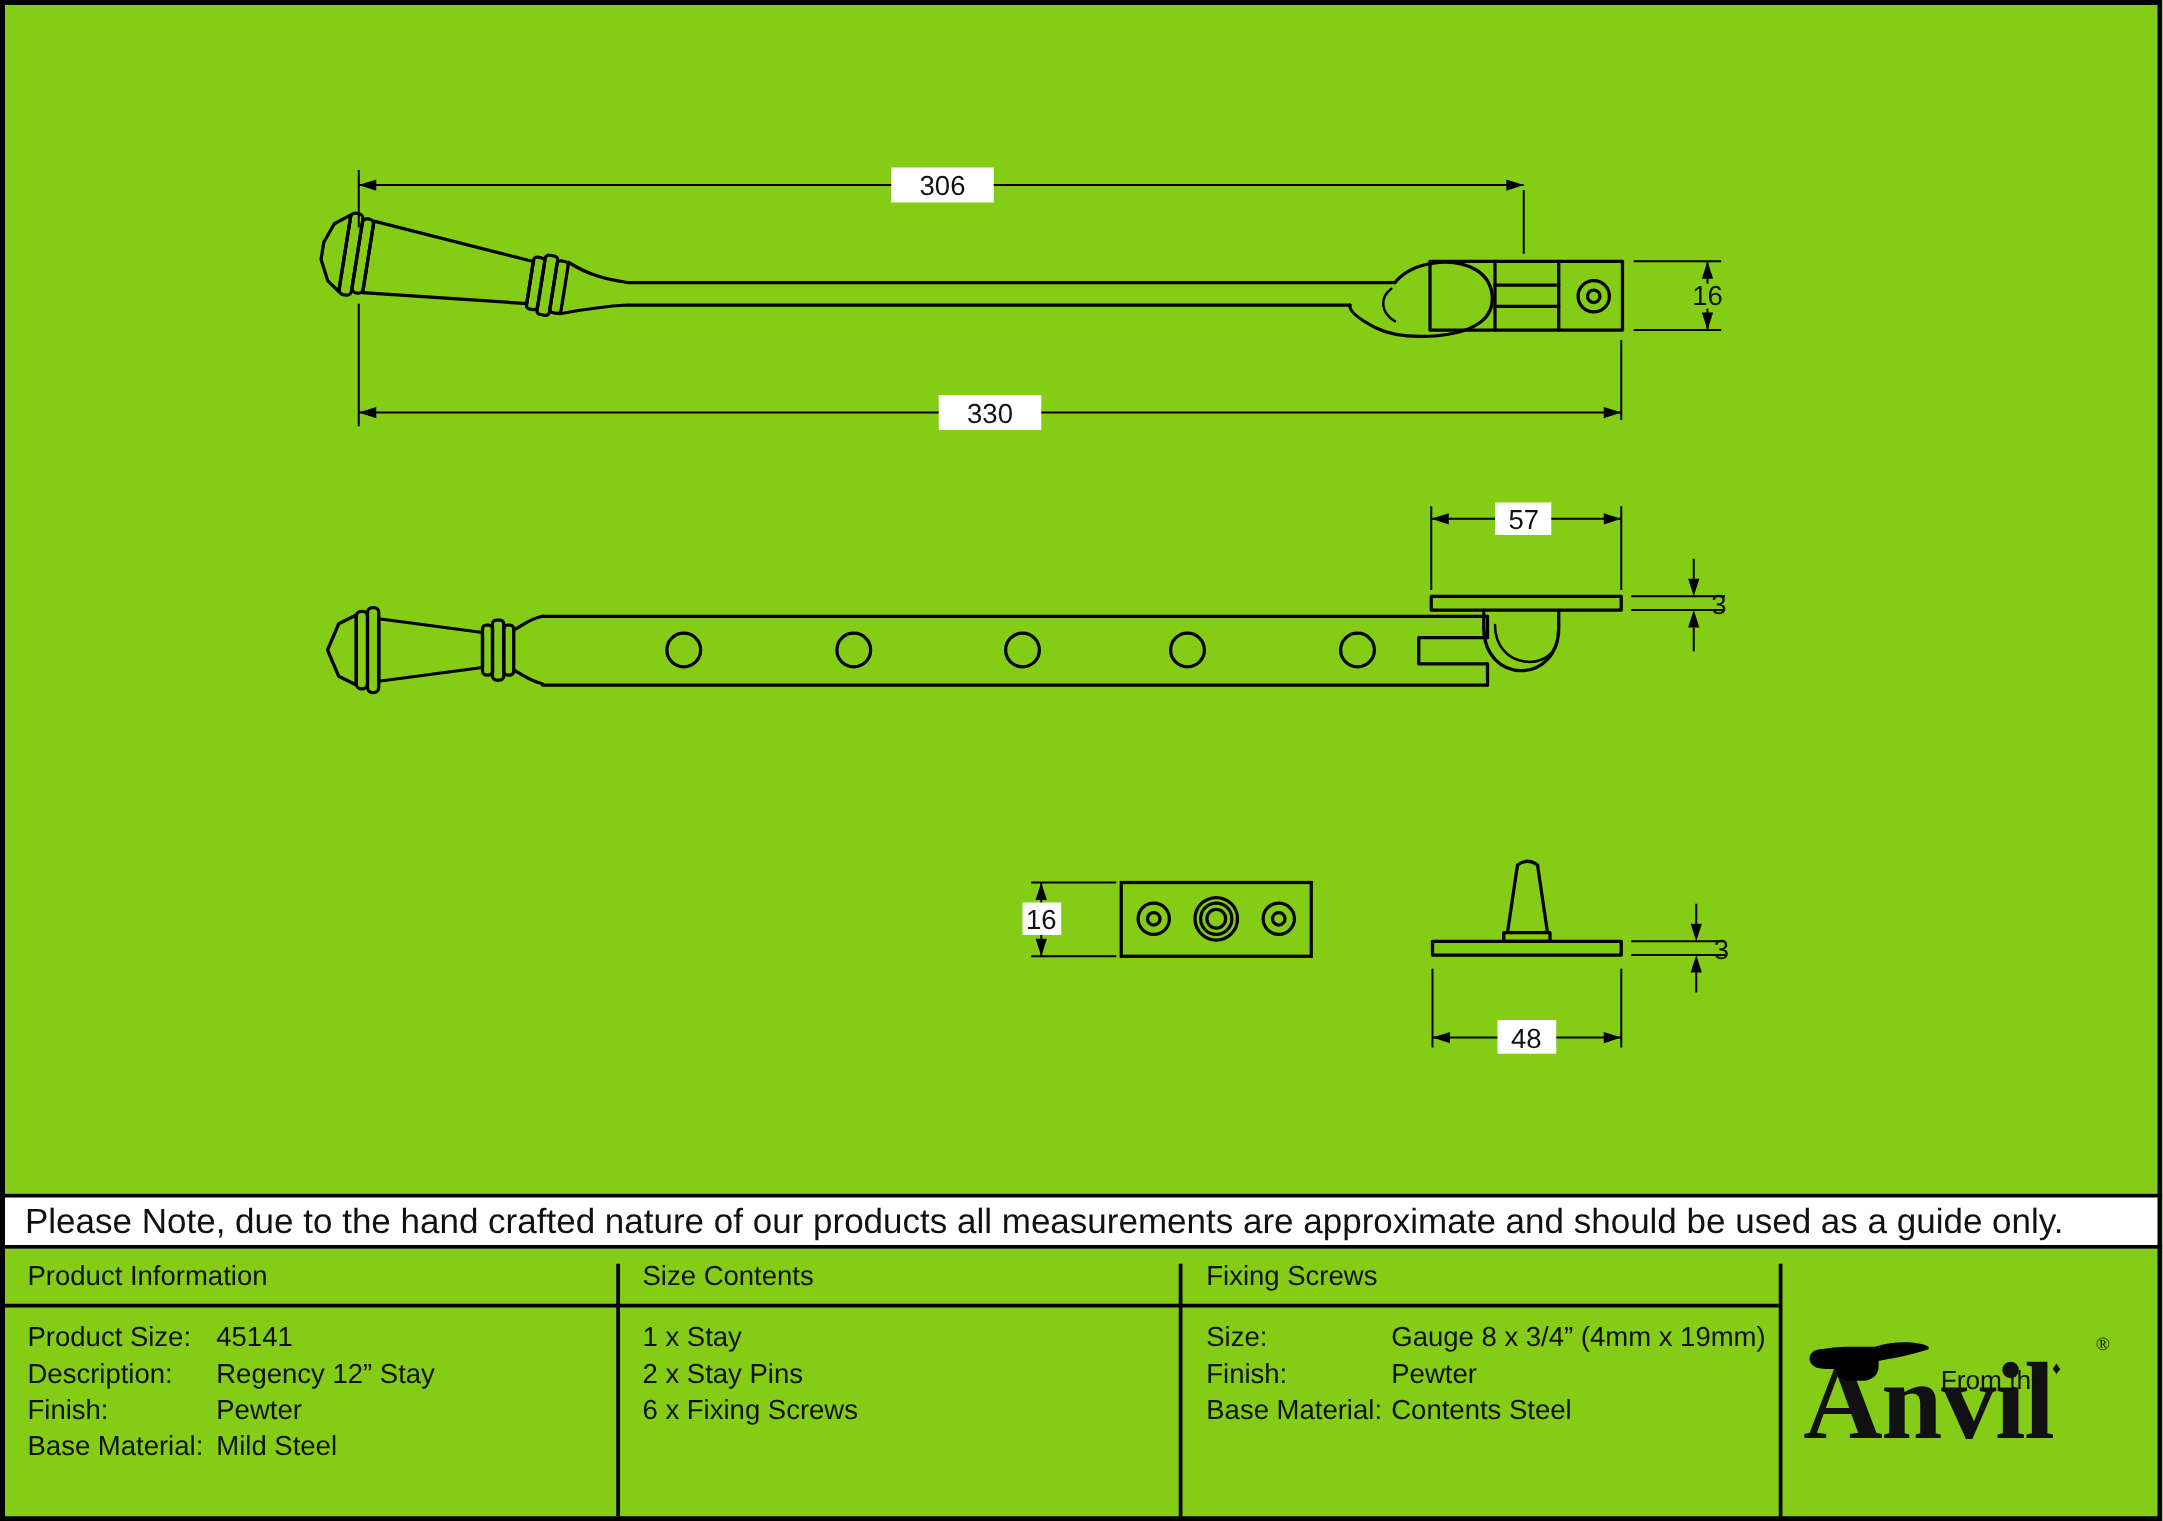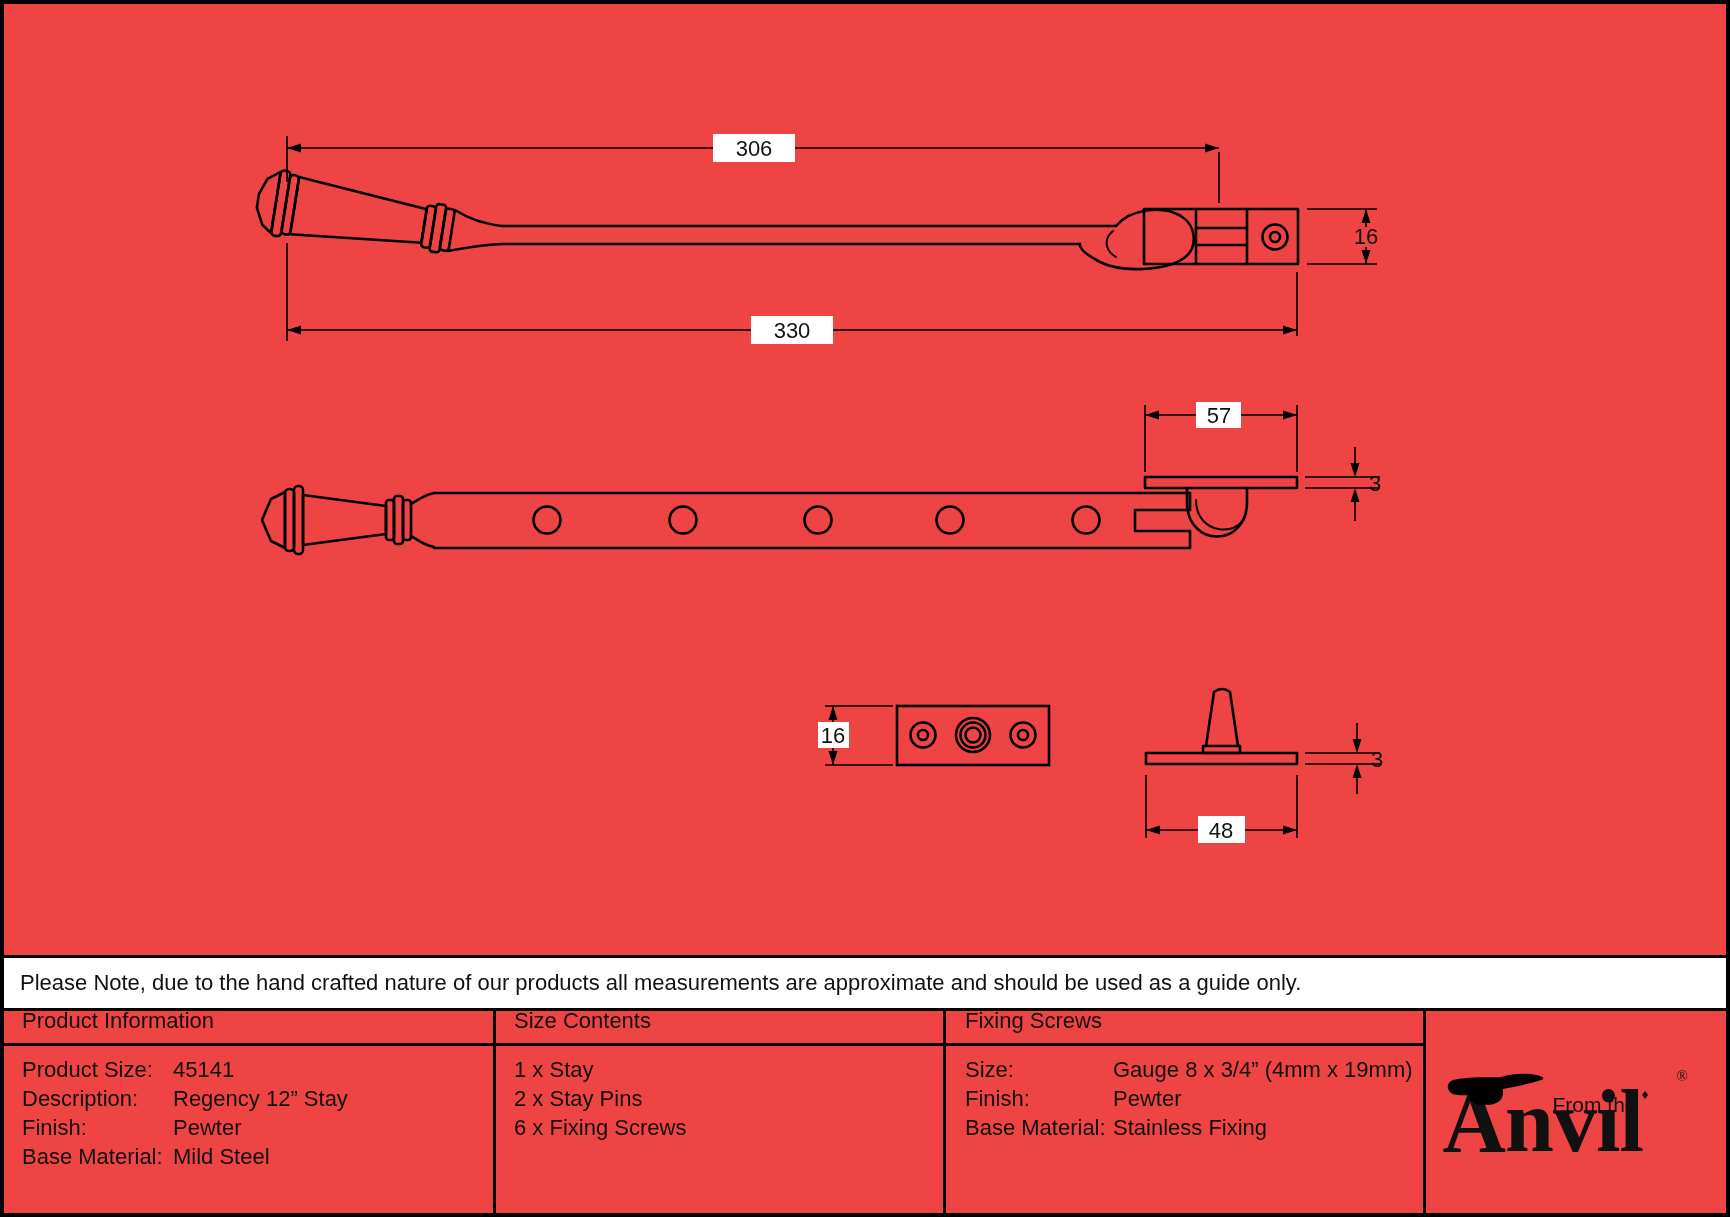--- a/index.html
+++ b/index.html
@@ -1,23 +1,23 @@
 <!DOCTYPE html>
 <html><head>
 <meta charset="utf-8">
 <style>
   html,body{margin:0;padding:0;background:#fff;}
   body{width:1730px;height:1217px;font-family:"Liberation Sans",sans-serif;color:#111;}
-  .page{position:relative;width:1730px;height:1217px;background:#ef4444;overflow:hidden;}
+  .page{position:relative;width:1730px;height:1217px;background:#84cc16;overflow:hidden;}
   .frame{position:absolute;inset:0;border:4px solid #000;pointer-events:none;z-index:40;}
   svg.drawing{position:absolute;left:0;top:0;}
   svg.drawing text{font-family:"Liberation Sans",sans-serif;font-size:22px;fill:#111;}
-  .note-band{position:absolute;left:0;top:955px;width:1730px;height:56px;border-top:3px solid #000;
+  .note-band{position:absolute;left:0;top:955px;width:1730px;height:44px;border-top:3px solid #000;
              border-bottom:3px solid #000;box-sizing:border-box;display:flex;align-items:center;
-             padding:0 20px;font-size:22px;background:#fff;}
+             padding:0 20px;font-size:28px;background:#fff;}
   .vline{position:absolute;width:3px;background:#000;top:1011px;height:202px;z-index:5;}
   .hline{position:absolute;height:3px;background:#000;top:1043px;left:4px;width:1419px;z-index:5;}
   .th{position:absolute;top:1011px;height:20px;display:flex;align-items:center;font-size:22px;}
   .cellblock{position:absolute;top:1055px;font-size:22px;}
   .row{display:flex;height:29px;align-items:center;}
   .lbl{display:inline-block;width:151px;}
   .lbl2{display:inline-block;width:148px;}
   .logo-cell{position:absolute;left:1426px;top:1023px;width:301px;height:199px;
              display:flex;align-items:center;justify-content:center;}
   .logo{position:relative;width:272px;height:110px;}
@@ -218,21 +218,21 @@
     <div class="row">
       <span class="lbl2">Size:</span>
       <span>Gauge 8 x 3/4” (4mm x 19mm)</span>
     </div>
     <div class="row">
       <span class="lbl2">Finish:</span>
       <span>Pewter</span>
     </div>
     <div class="row">
       <span class="lbl2">Base Material:</span>
-      <span>Stainless Fixing</span>
+      <span>Contents Steel</span>
     </div>
   </div>
 
   <div class="logo-cell">
     <div class="logo">
       <div class="logo-word">Anvil</div>
       <svg class="logo-anvil" width="100" height="42" viewBox="0 0 95 38">
         <path fill="#000" d="M8,22 C0,19 1,9 10,8 C17,7 24,6 33,6 L52,6 C68,1 86,2 93,6 L93,8 C78,13 64,15 55,17 L55,21 C55,28 49,32 42,32 L34,32 C27,32 23,28 23,23 C17,23 12,23 8,22 Z"></path>
       </svg>
       <div class="logo-fromthe">From the</div>

